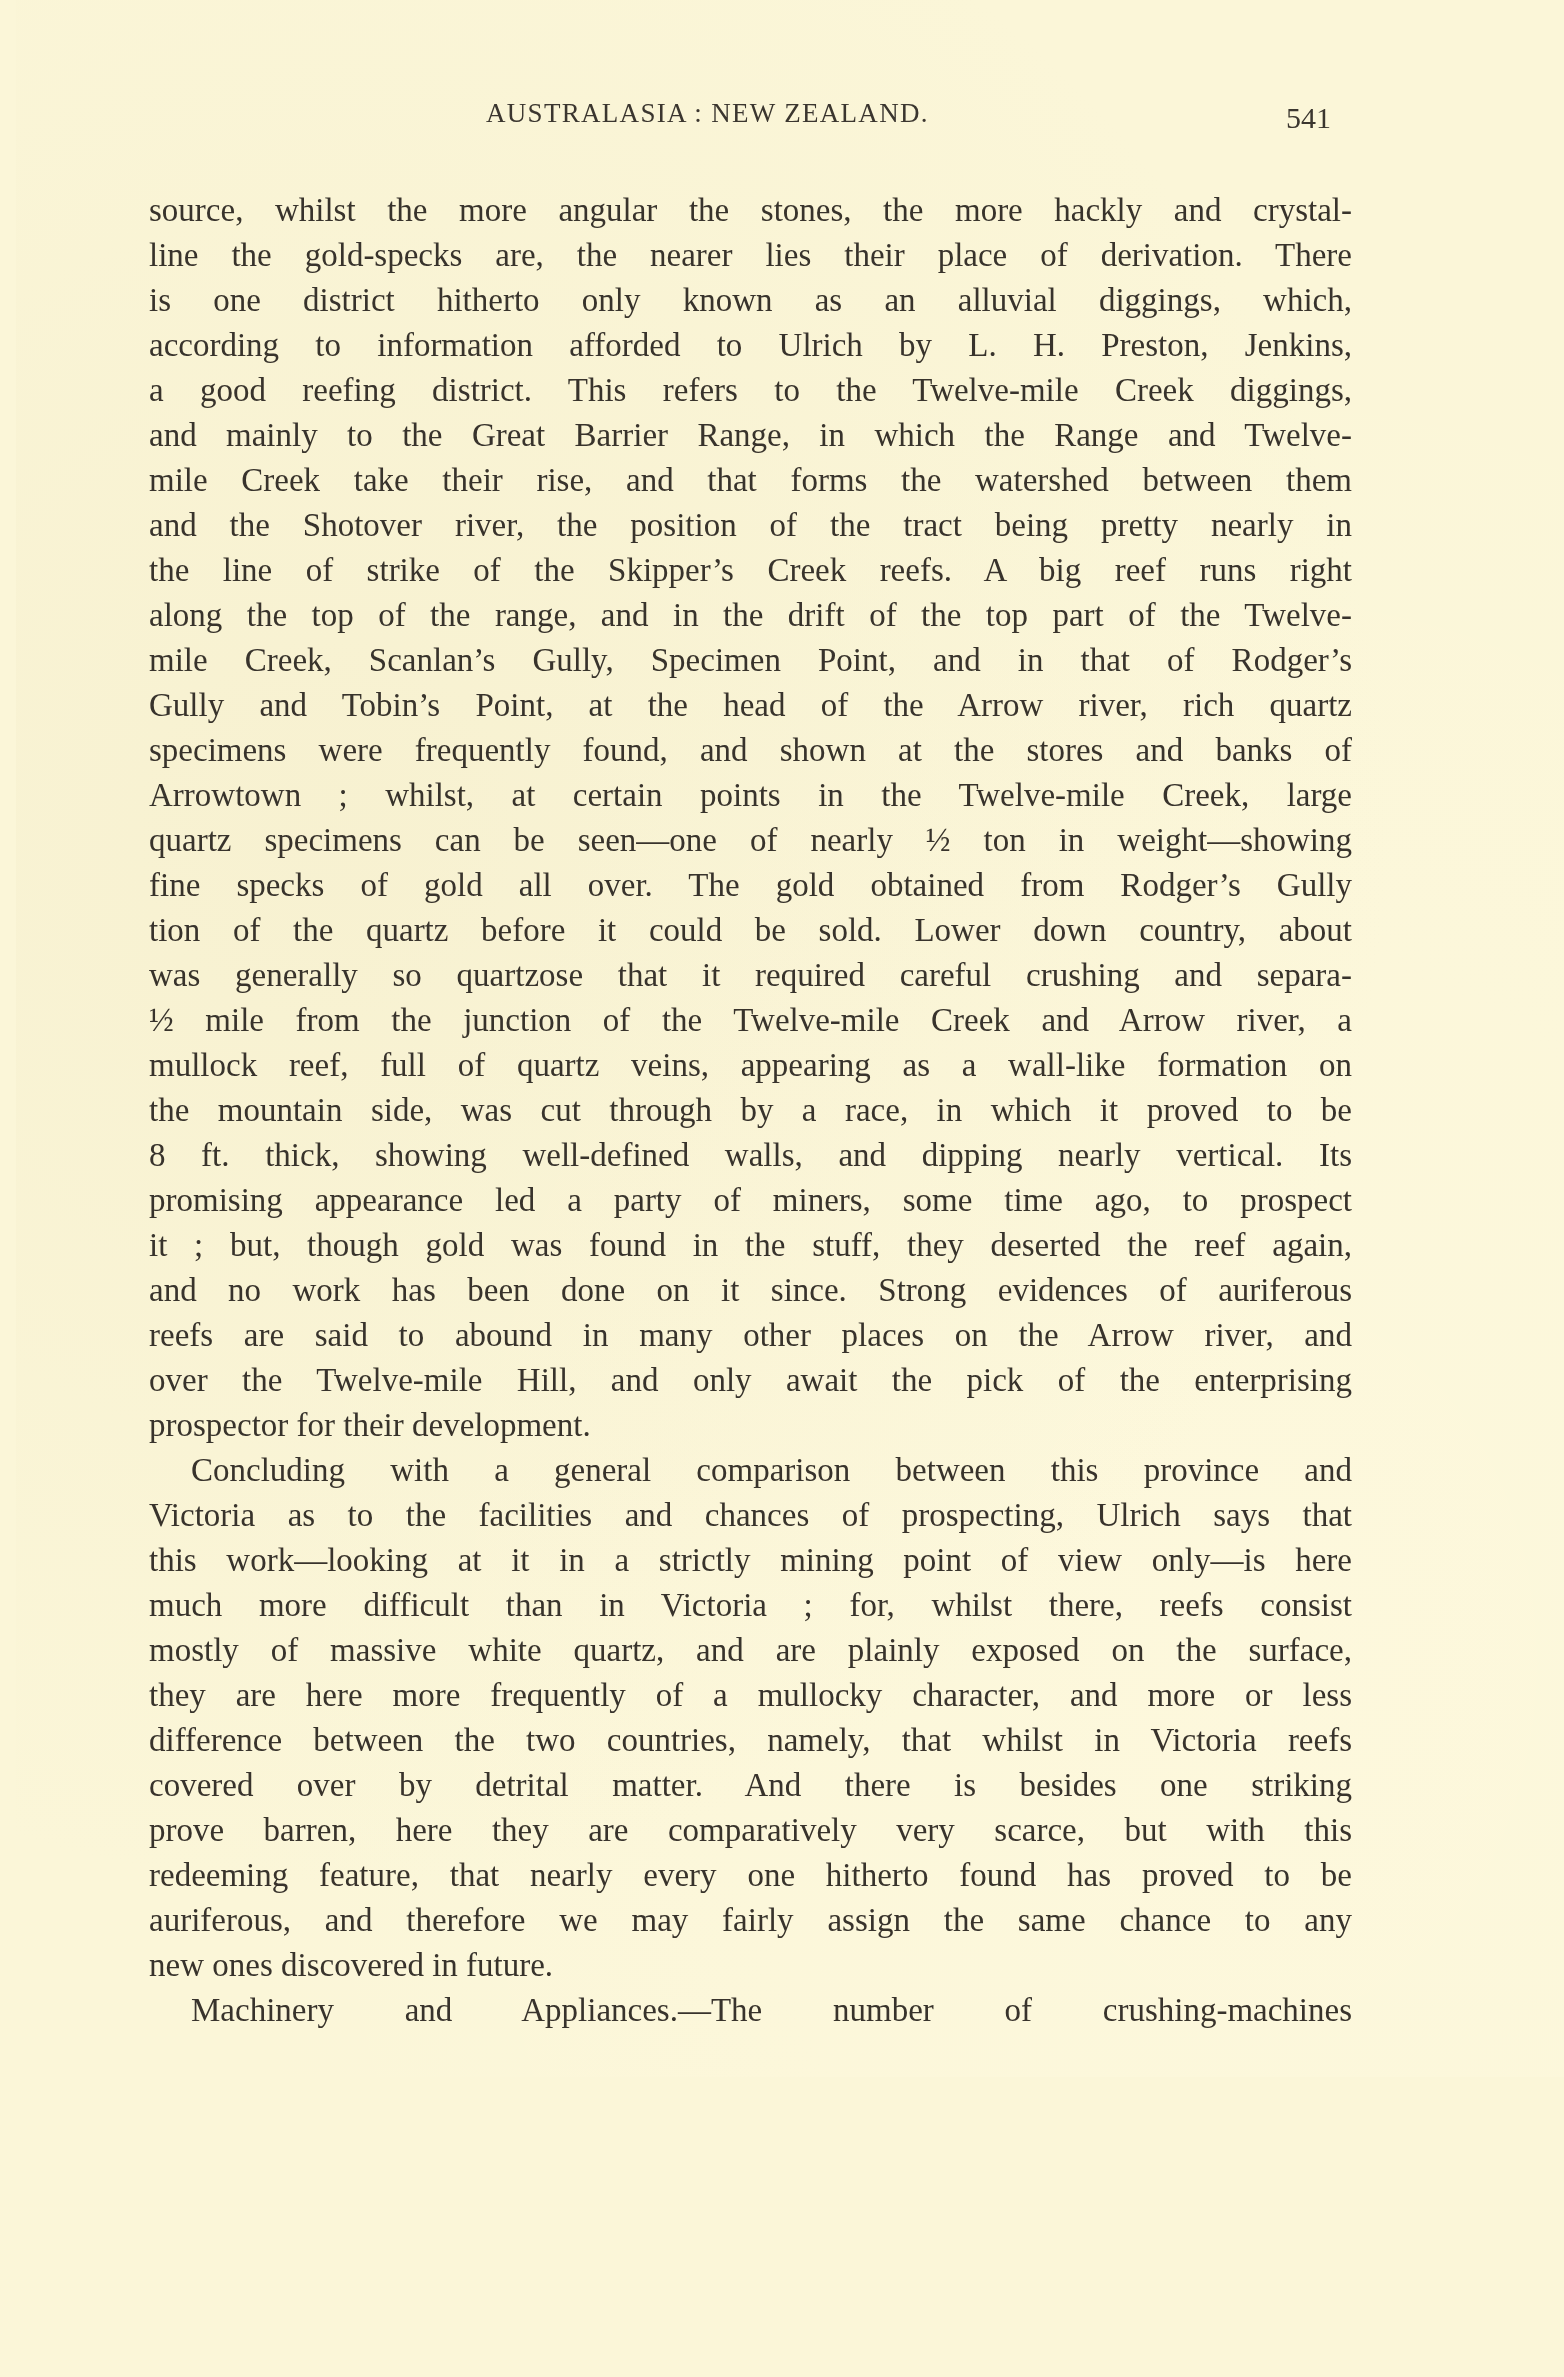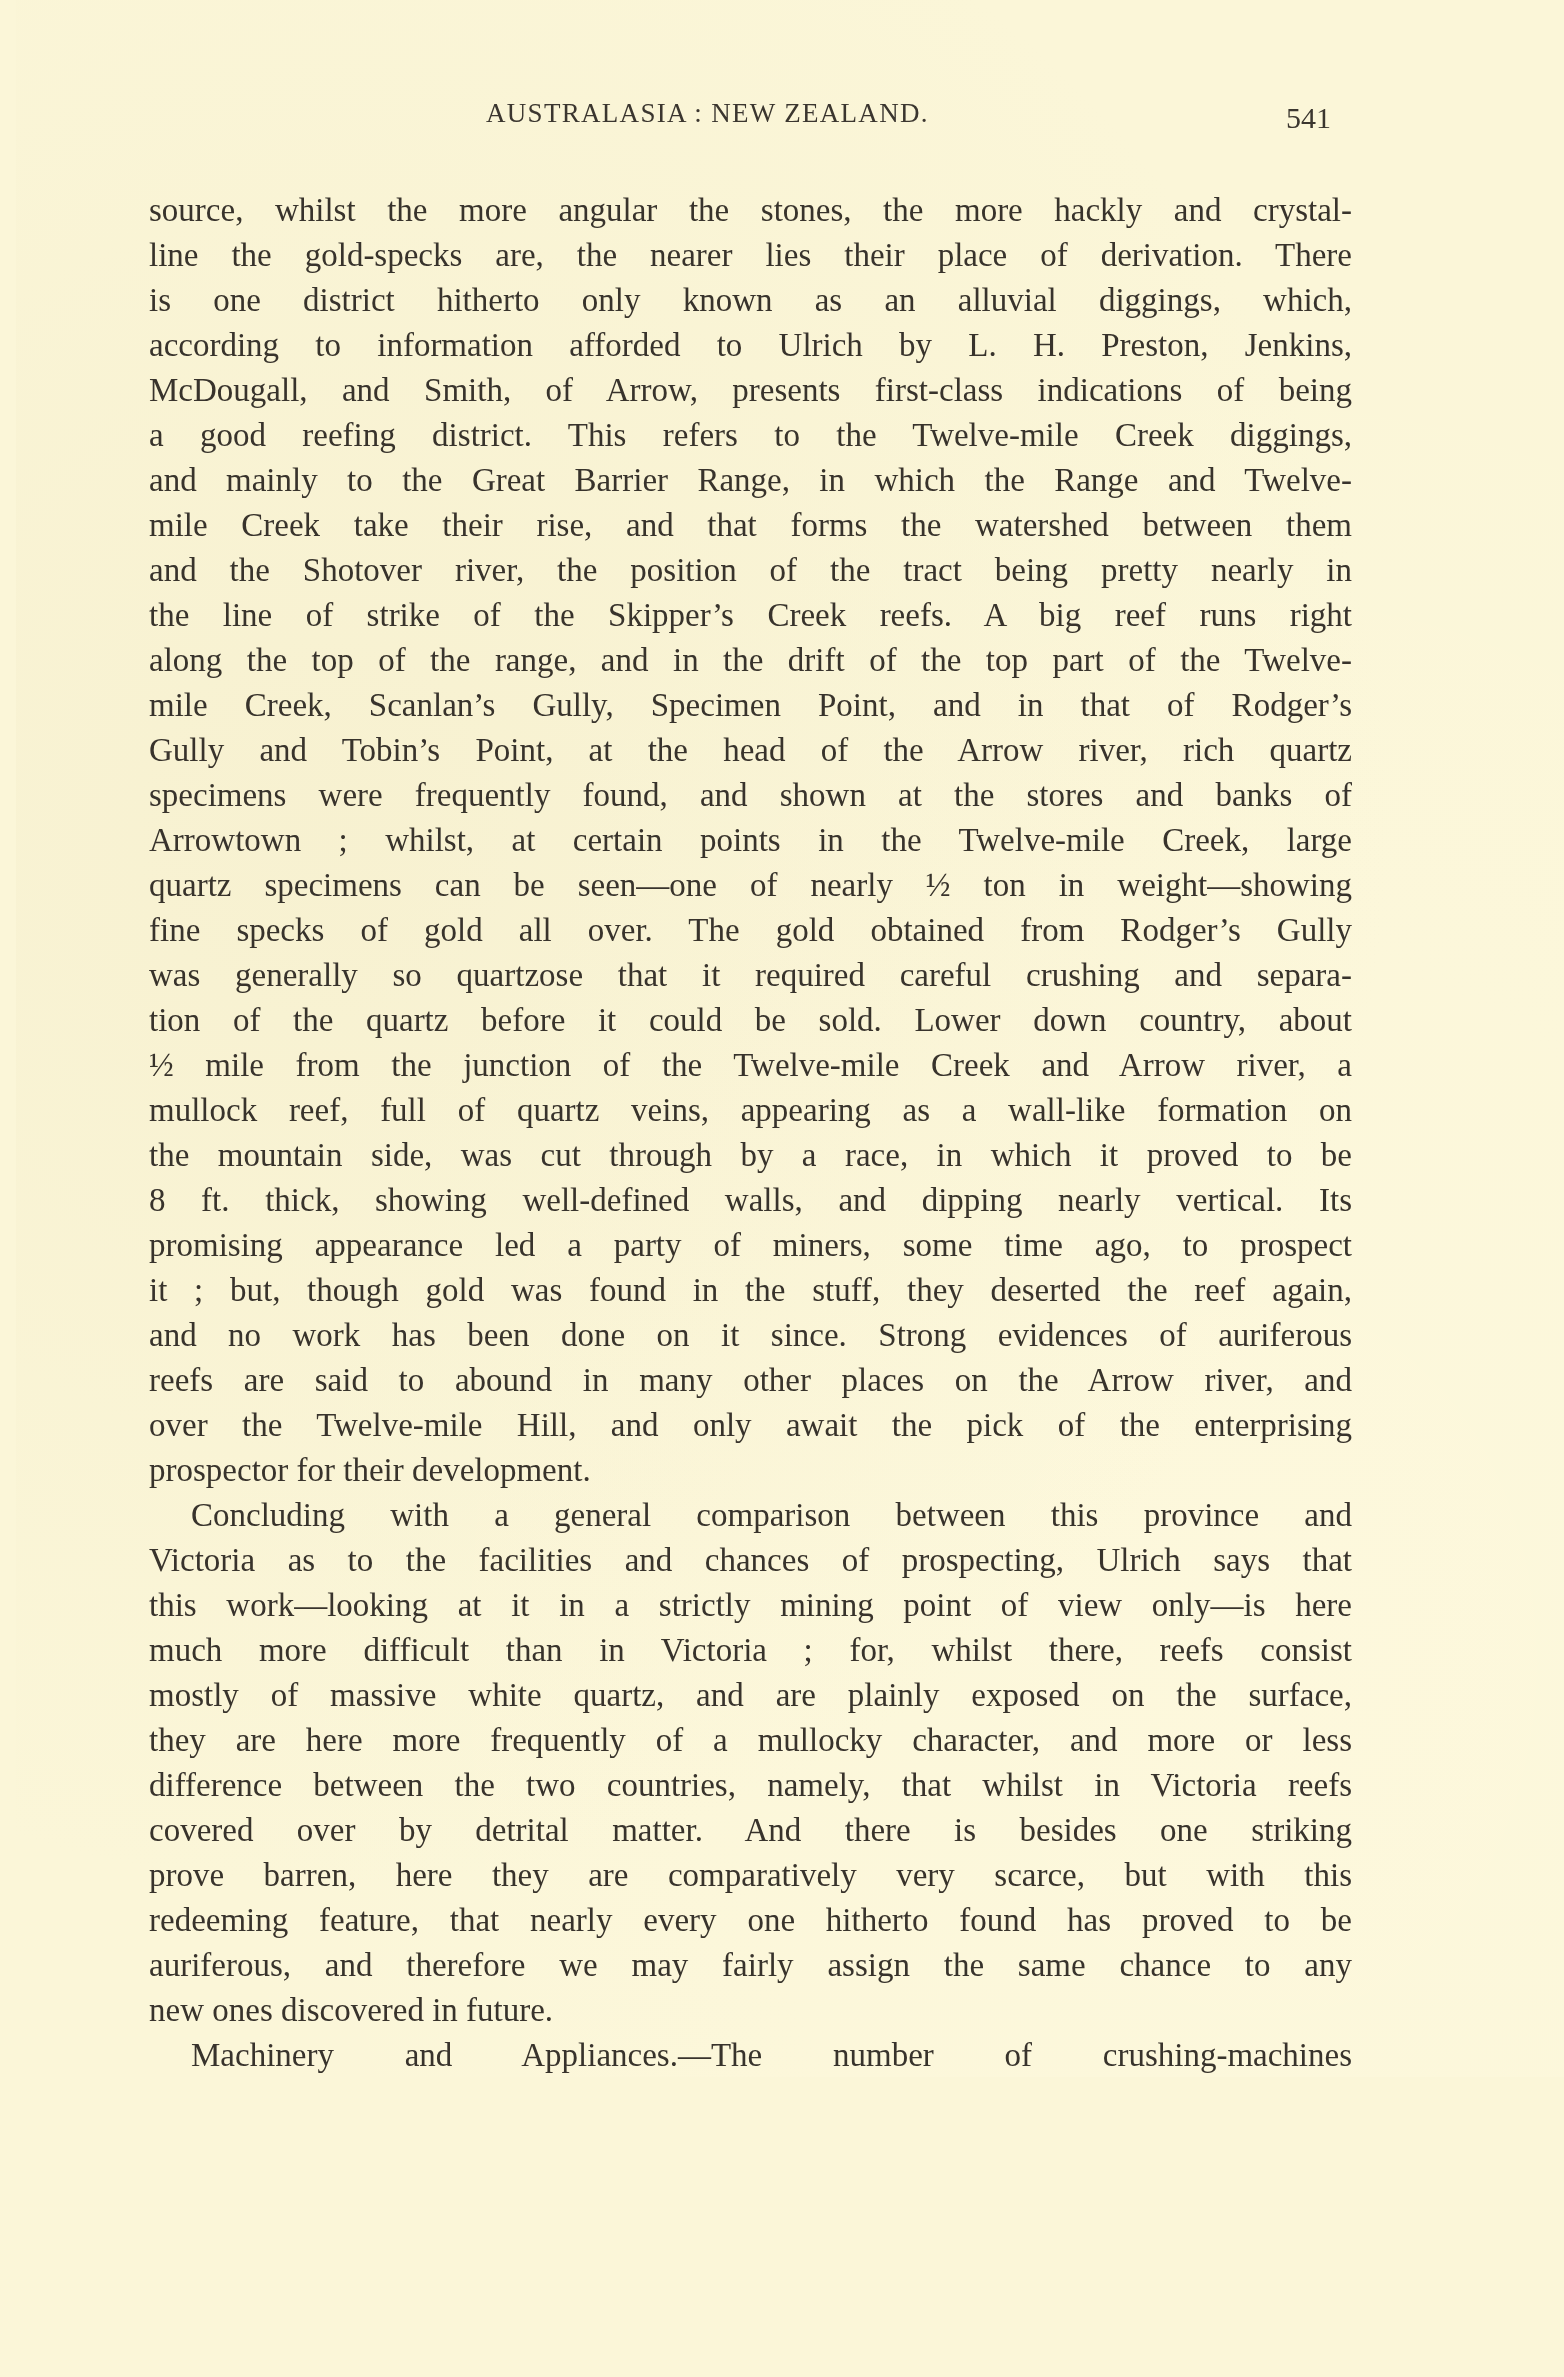--- a/index.html
+++ b/index.html
@@ -77,35 +77,34 @@
   <div class="running-head">AUSTRALASIA : NEW ZEALAND.</div>
   <div class="folio">541</div>
 
   <div class="body-text">
 
     <div class="paragraph">
       <div class="line">source, whilst the more angular the stones, the more hackly and crystal-</div>
       <div class="line">line the gold-specks are, the nearer lies their place of derivation.  There</div>
       <div class="line">is one district hitherto only known as an alluvial diggings, which,</div>
       <div class="line">according to information afforded to Ulrich by L. H. Preston, Jenkins,</div>
-      <div class="line">McDougall, and Smith, of Arrow, presents first-class indications of being</div>
       <div class="line">a good reefing district.  This refers to the Twelve-mile Creek diggings,</div>
       <div class="line">and mainly to the Great Barrier Range, in which the Range and Twelve-</div>
       <div class="line">mile Creek take their rise, and that forms the watershed between them</div>
       <div class="line">and the Shotover river, the position of the tract being pretty nearly in</div>
       <div class="line">the line of strike of the Skipper’s Creek reefs.  A big reef runs right</div>
       <div class="line">along the top of the range, and in the drift of the top part of the Twelve-</div>
       <div class="line">mile Creek, Scanlan’s Gully, Specimen Point, and in that of Rodger’s</div>
       <div class="line">Gully and Tobin’s Point, at the head of the Arrow river, rich quartz</div>
       <div class="line">specimens were frequently found, and shown at the stores and banks of</div>
       <div class="line">Arrowtown ; whilst, at certain points in the Twelve-mile Creek, large</div>
       <div class="line">quartz specimens can be seen—one of nearly ½ ton in weight—showing</div>
       <div class="line">fine specks of gold all over.  The gold obtained from Rodger’s Gully</div>
+      <div class="line">tion of the quartz before it could be sold.  Lower down country, about</div>
       <div class="line">was generally so quartzose that it required careful crushing and separa-</div>
-      <div class="line">tion of the quartz before it could be sold.  Lower down country, about</div>
       <div class="line">½ mile from the junction of the Twelve-mile Creek and Arrow river, a</div>
       <div class="line">mullock reef, full of quartz veins, appearing as a wall-like formation on</div>
       <div class="line">the mountain side, was cut through by a race, in which it proved to be</div>
       <div class="line">8 ft. thick, showing well-defined walls, and dipping nearly vertical.  Its</div>
       <div class="line">promising appearance led a party of miners, some time ago, to prospect</div>
       <div class="line">it ; but, though gold was found in the stuff, they deserted the reef again,</div>
       <div class="line">and no work has been done on it since.  Strong evidences of auriferous</div>
       <div class="line">reefs are said to abound in many other places on the Arrow river, and</div>
       <div class="line">over the Twelve-mile Hill, and only await the pick of the enterprising</div>
       <div class="line last">prospector for their development.</div>

